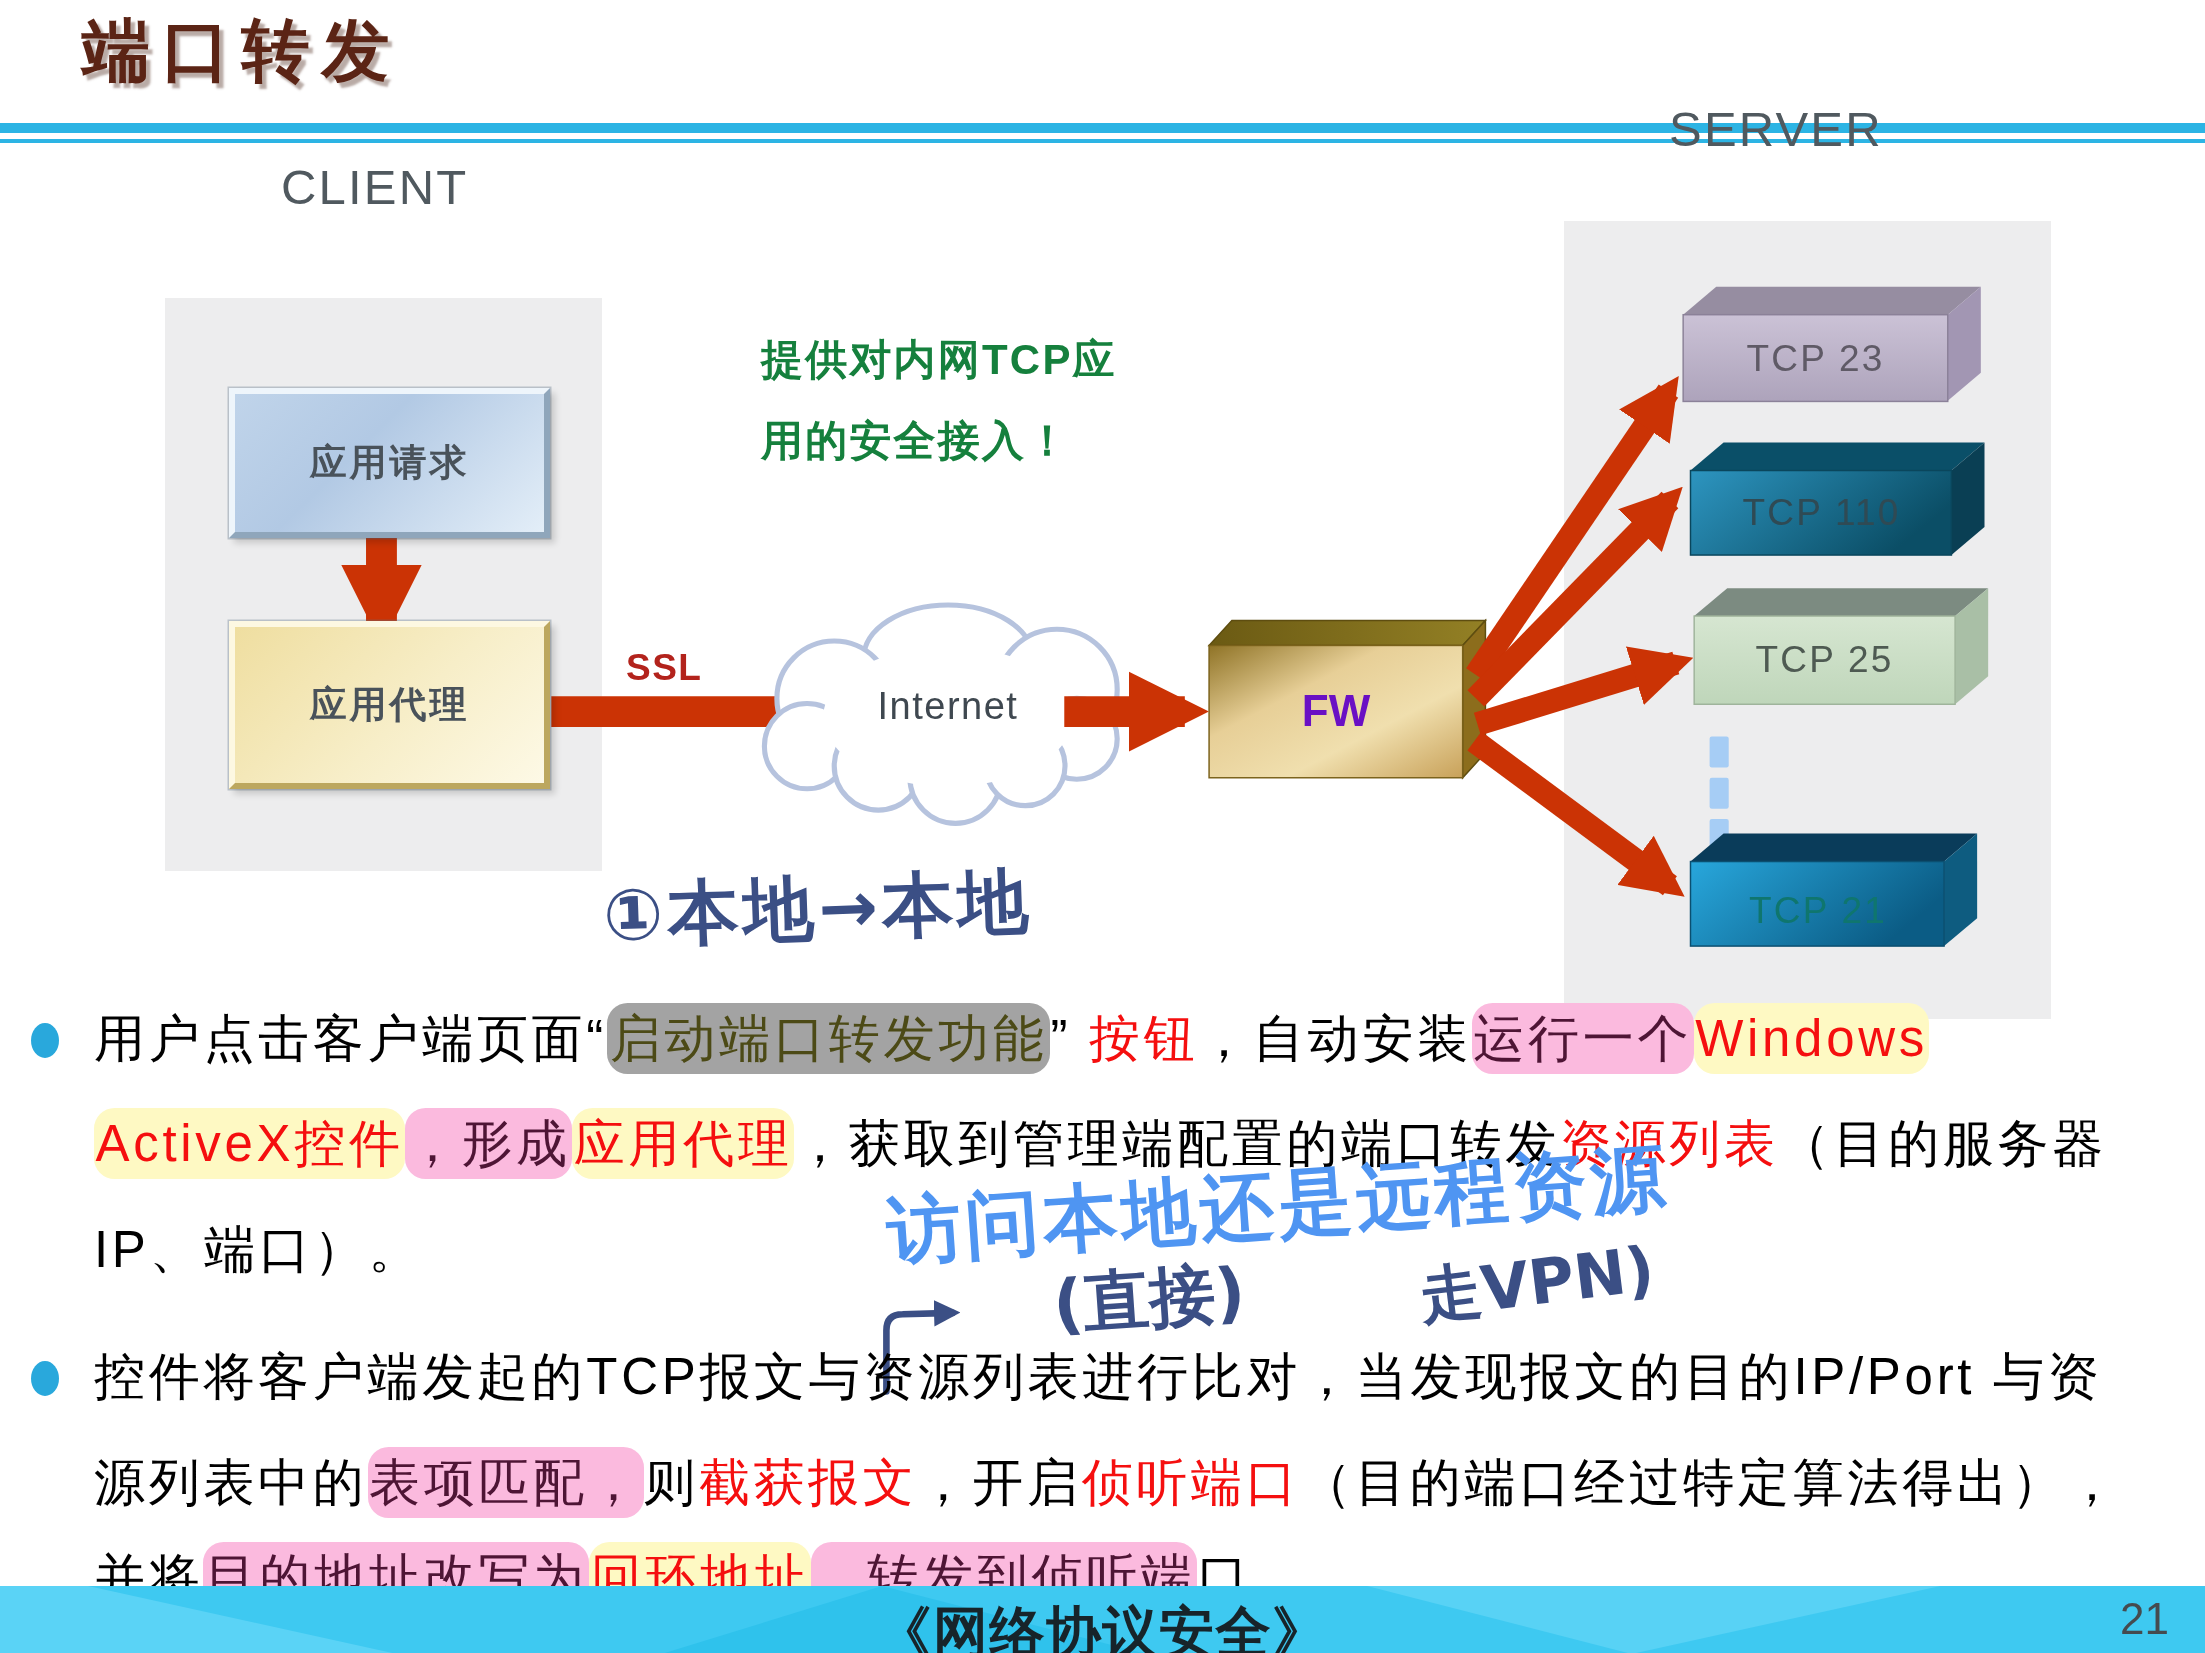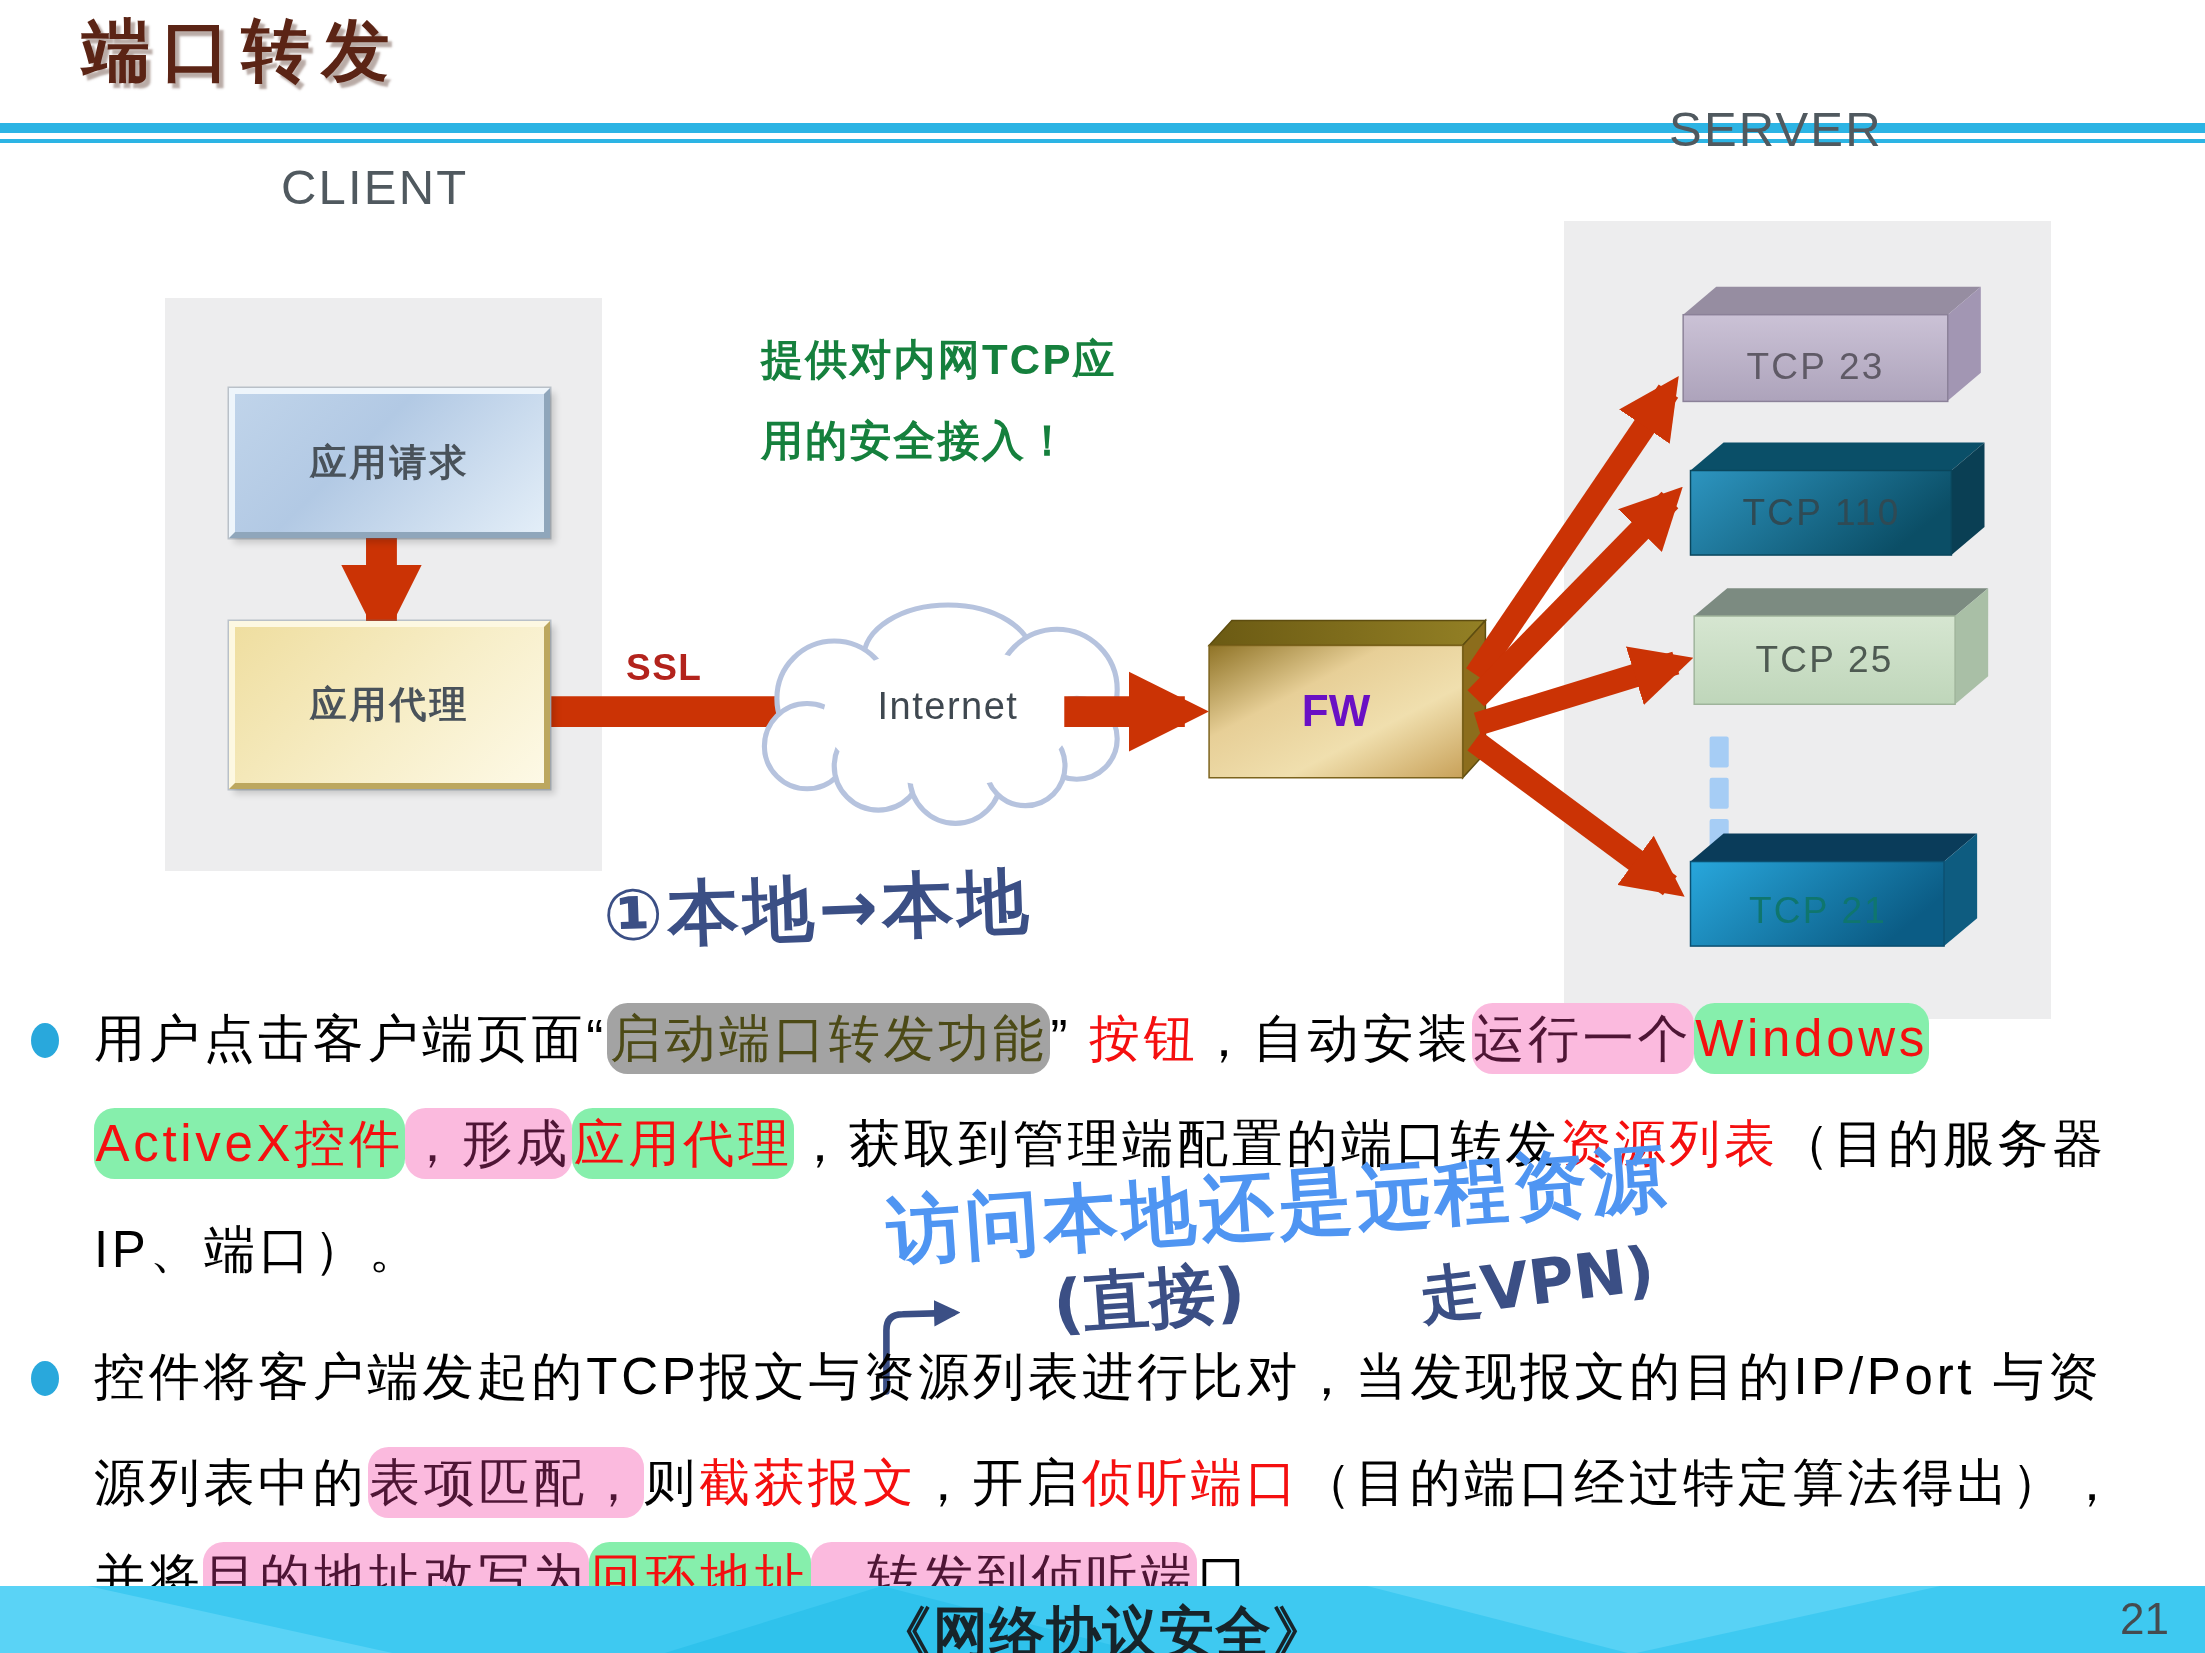--- a/index.html
+++ b/index.html
@@ -29,40 +29,40 @@
       border-color:#fdf8e2 #bca75f #bca75f #fdf8e2;}
   .app-box .lbl{font-size:37px;font-weight:700;color:#49525a;letter-spacing:2.9px;}
   
   .ssl{position:absolute;left:626px;top:647px;font-size:37px;font-weight:800;color:#b3231c;z-index:4;letter-spacing:1.5px;}
   .internet-lbl{position:absolute;left:801px;top:685px;width:294px;text-align:center;
       font-size:38px;color:#3f4850;z-index:4;letter-spacing:1.5px;}
   .fw-lbl{position:absolute;left:1209px;top:645px;width:254px;height:132px;display:flex;
       align-items:center;justify-content:center;font-size:44px;font-weight:800;color:#6a10c4;z-index:4;}
   .tcp-lbl{position:absolute;z-index:4;display:flex;align-items:center;justify-content:center;
       font-size:37px;letter-spacing:2.2px;font-weight:400;}
-  #tcp23-lbl{left:1683px;top:323px;width:265px;height:87px;color:#5f5a66;}
+  #tcp23-lbl{left:1683px;top:315px;width:265px;height:87px;color:#5f5a66;}
   #tcp110-lbl{left:1691px;top:470px;width:261px;height:85px;color:#2f4a54;}
   #tcp25-lbl{left:1694px;top:616px;width:261px;height:88px;color:#4e5a52;}
   #tcp21-lbl{left:1691px;top:862px;width:254px;height:97px;color:#0f766e;}
   .note-red{position:absolute;z-index:4;color:#15803d;font-size:42px;font-weight:600;
       width:515px;text-align:left;letter-spacing:2.2px;}
   #note-l1{left:761px;top:332px;}
   #note-l2{left:761px;top:413px;}
   
   .gfx{position:absolute;left:0;top:0;z-index:1;}
   
   .bdot{position:absolute;left:31px;width:28px;height:35px;border-radius:50%;background:#29a8dc;z-index:2;}
   .bline{position:absolute;left:94px;width:2110px;font-size:51px;letter-spacing:3.7px;
       line-height:1.3;color:#000;z-index:2;white-space:nowrap;}
   .seg{border-radius:0;}
   .seg.plain{color:#000;}
   .seg.red{color:#f50f0f;margin-top:48px;}
   .seg.hl-yellow{background:#a3a3a3;color:#4c4a16;border-radius:20.6px;padding:7.4px 2.9px;}
   .seg.hl-pink-dark{background:#fbbade;color:#4e1535;border-radius:20.6px;padding:7.4px 1.5px;}
-  .seg.hl-pink-red{background:#86efac;color:#f50f0f;border-radius:20.6px;padding:7.4px 1.5px;}
+  .seg.hl-pink-red{background:#fef9c3;color:#f50f0f;border-radius:20.6px;padding:7.4px 1.5px;}
   
   .hand{position:absolute;z-index:5;pointer-events:none;font-family:"DejaVu Sans",sans-serif;
       font-weight:600;white-space:nowrap;}
   #hand-local{left:603px;top:862px;font-size:71px;color:#3b4f85;transform:rotate(-2deg);letter-spacing:4.4px;}
   #hand-access{left:886px;top:1156px;font-size:74px;color:#4f95f2;transform:rotate(-4deg);letter-spacing:4.4px;}
   #hand-direct{left:1053px;top:1254px;font-size:66px;color:#3b4f85;transform:rotate(-4deg);}
   #hand-vpn{left:1419px;top:1241px;font-size:62px;color:#3b4f85;transform:rotate(-7deg);}
   
   .footer{position:absolute;left:0;top:1586px;width:2205px;height:68px;background:#3ec9f1;z-index:6;overflow:hidden;}
   .footer .tri{position:absolute;inset:0;}

